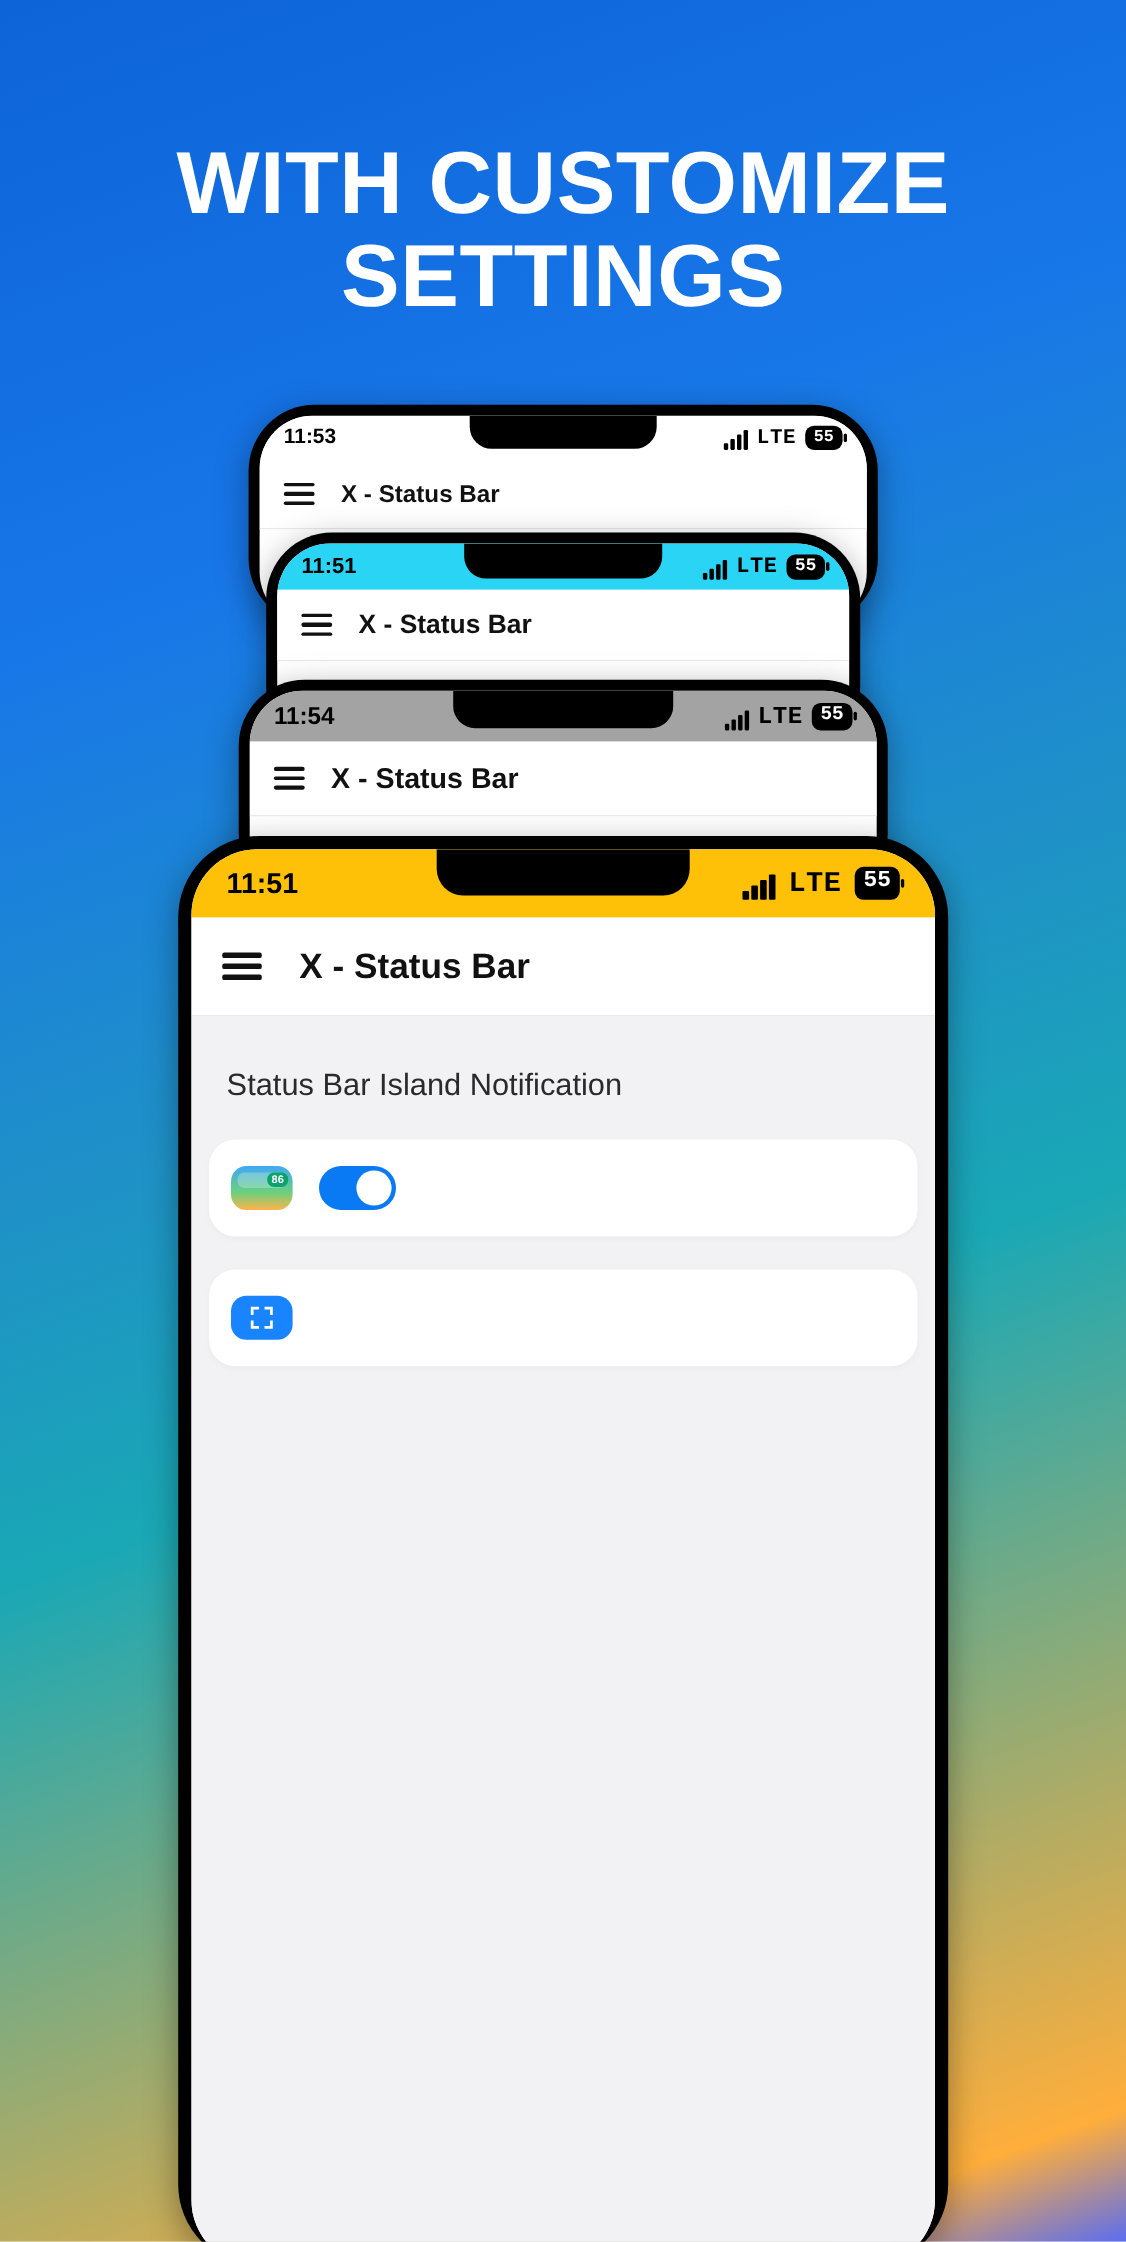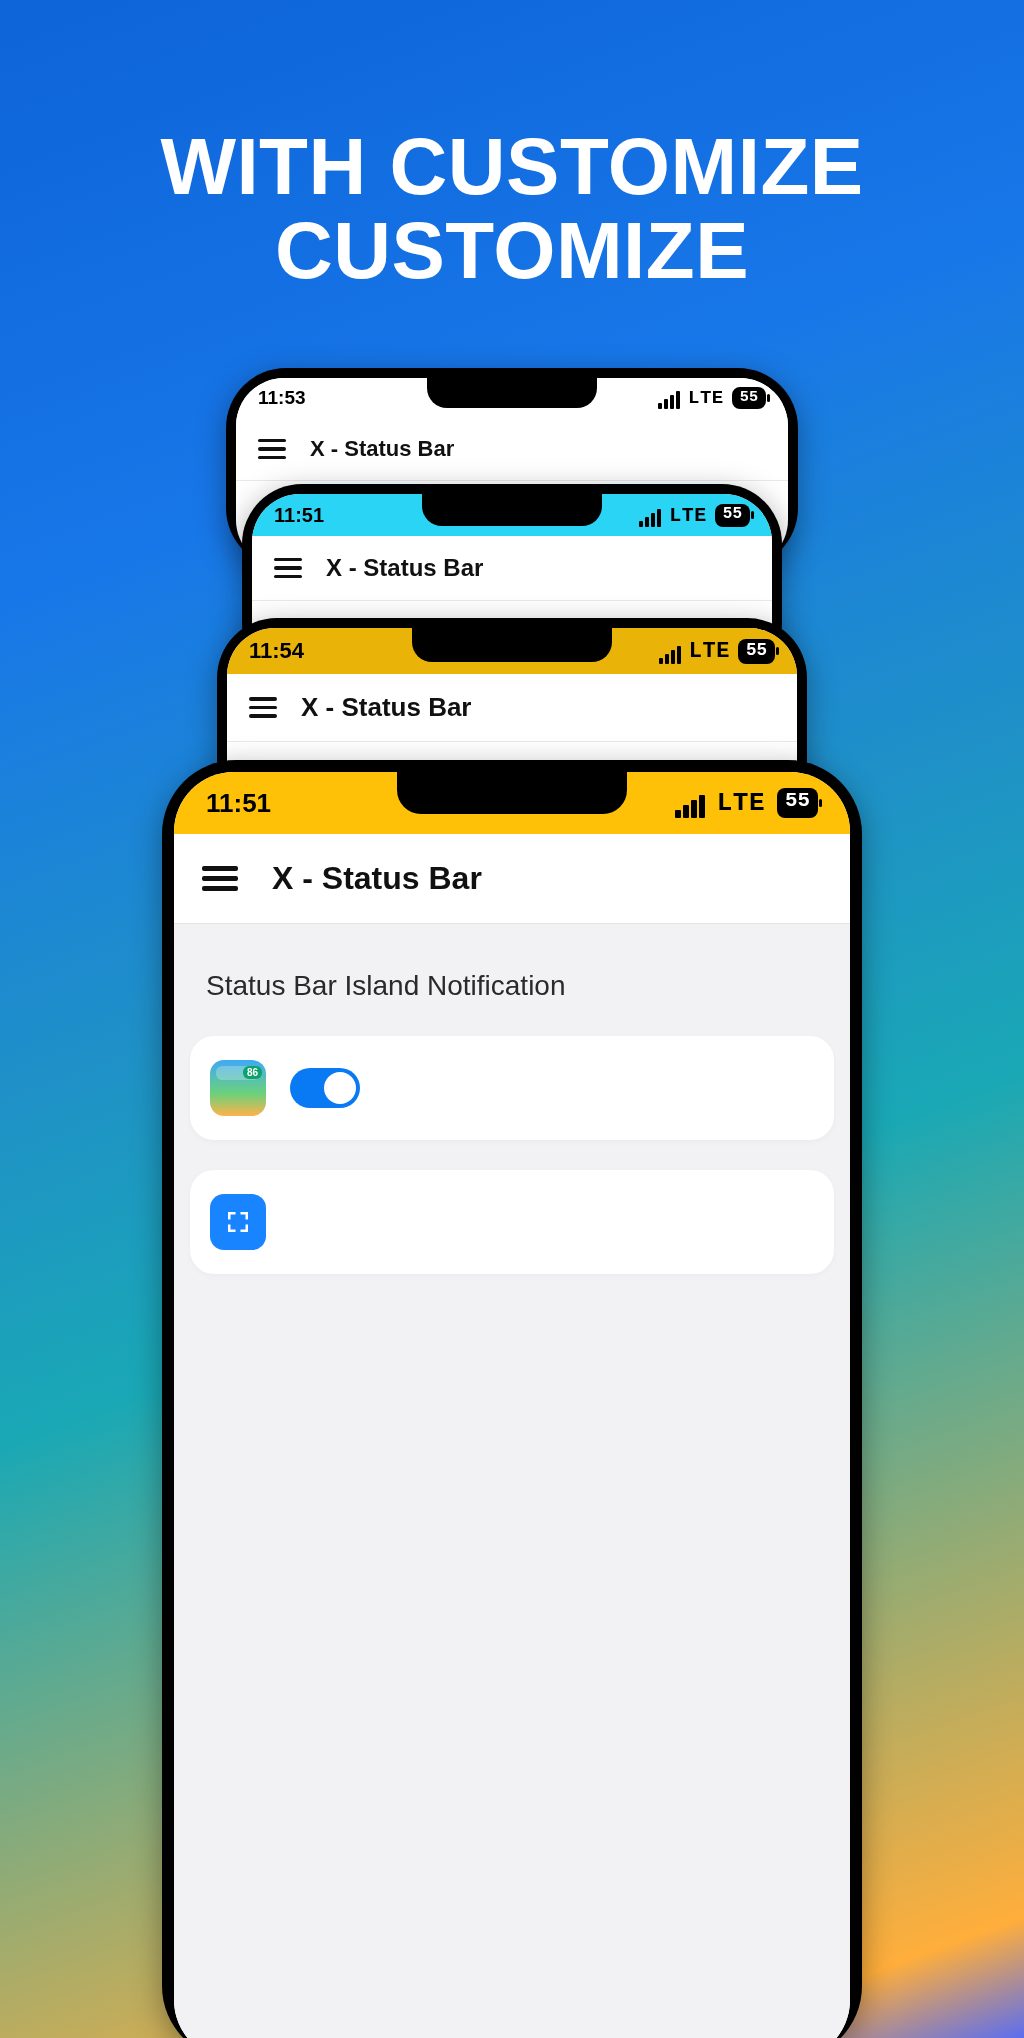--- a/index.html
+++ b/index.html
@@ -65,21 +65,21 @@
 
   .statusbar {
     position: relative;
     height: 44px;
     padding: 0 22px;
     display: flex; align-items: center; justify-content: space-between;
     font-weight: 700;
   }
   .p1 .statusbar { background: #ffffff; height: 40px; font-size: 19px;}
   .p2 .statusbar { background: #29d4f4; height: 42px; font-size: 20px;}
-  .p3 .statusbar { background: #eab308; height: 46px; font-size: 22px;}
+  .p3 .statusbar { background: #a3a3a3; height: 46px; font-size: 22px;}
   .p4 .statusbar { background: #ffc107; height: 62px; font-size: 26px; padding: 0 32px;}
 
   .sb-left { display: flex; align-items: center; gap: 6px; }
   .sb-right { display: flex; gap: 8px; font-family: Liberation Mono, monospace; }
   .p4 .sb-right { gap: 12px; }
 
   .signal-icon { display: inline-flex; align-items: flex-end; gap: 2px; }
   .signal-icon span { width: 4px; background: #000; border-radius: 1px; }
   .p4 .signal-icon span { width: 6px; }
   .signal-icon span:nth-child(1){ height: 6px; }
@@ -130,21 +130,21 @@
   }
   .card {
     background: #fff;
     border-radius: 24px;
     padding: 24px 20px;
     display: flex; align-items: center; gap: 24px;
     margin-bottom: 22px;
     box-shadow: 0 2px 6px rgba(0,0,0,0.03);
   }
   .card .icon-box {
-    width: 56px; height: 56px; border-radius: 14px;
+    width: 56px; height: 40px; border-radius: 14px;
     display: flex; align-items: center; justify-content: center;
     flex-shrink: 0;
     font-size: 26px; color: #fff;
   }
   .card .label { flex: 1; font-size: 24px; font-weight: 600; color: #222; }
   .toggle {
     width: 70px; height: 40px; border-radius: 40px; position: relative;
   }
   .toggle.on { background: #0a7af4; }
   .toggle .knob {
@@ -200,21 +200,21 @@
   .icon-stretch svg { width: 30px; height: 30px; }
 
 </style>
 </head>
 <body>
 
 <div class="bg">
 
   <div class="heading">
     <span>WITH CUSTOMIZE</span><br>
-    <span>CUSTOMIZE</span>
+    <span>SETTINGS</span>
   </div>
 
   <div class="phone p1">
     <div class="screen">
       <div class="notch"></div>
       <div class="statusbar">
         <div class="sb-left">
           <span>11:53</span>
         </div>
         <div class="sb-right">

